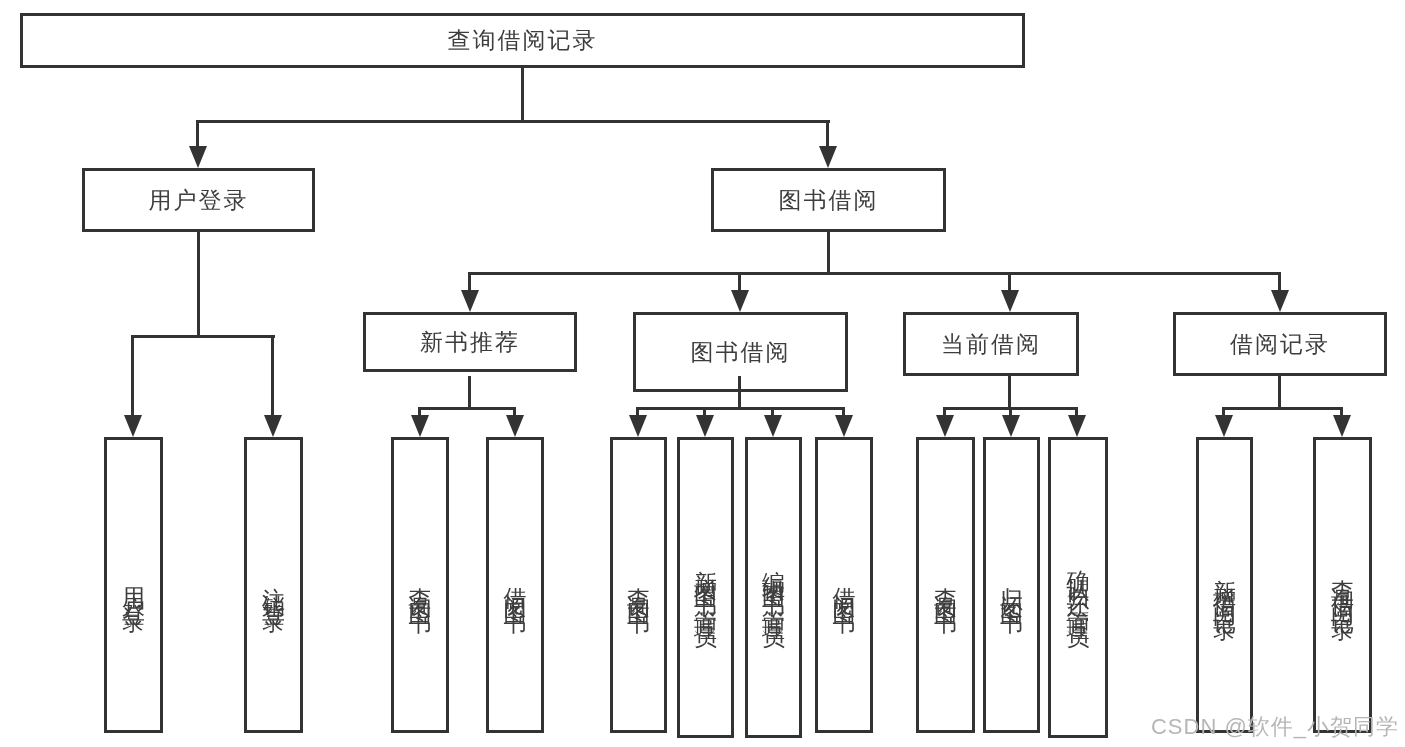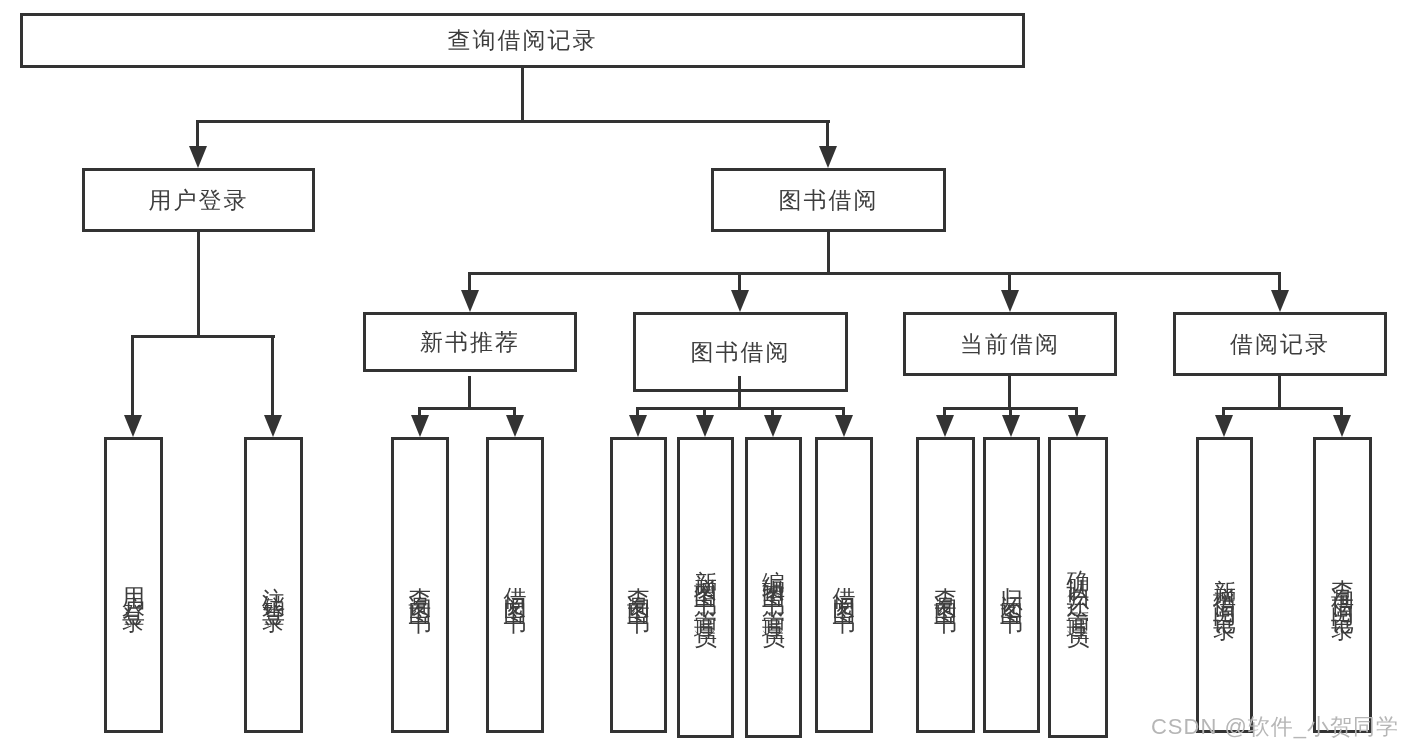--- a/index.html
+++ b/index.html
@@ -96,21 +96,21 @@
   <div class="arrow" style="left:731px;top:272px;height:40px;"></div>
   <div class="arrow" style="left:1001px;top:272px;height:40px;"></div>
   <div class="arrow" style="left:1271px;top:272px;height:40px;"></div>
 
   <div class="box" style="left:363px;top:312px;width:214px;height:60px;">
     <span class="hlabel">新书推荐</span>
   </div>
   <div class="box" style="left:633px;top:312px;width:215px;height:80px;">
     <span class="hlabel">图书借阅</span>
   </div>
-  <div class="box" style="left:903px;top:312px;width:214px;height:64px;">
+  <div class="box" style="left:903px;top:312px;width:176px;height:64px;">
     <span class="hlabel">当前借阅</span>
   </div>
   <div class="box" style="left:1173px;top:312px;width:214px;height:64px;">
     <span class="hlabel">借阅记录</span>
   </div>
 
   <div class="vline" style="left:468px;top:376px;height:34px;"></div>
   <div class="hline" style="left:419px;top:407px;width:97px;"></div>
   <div class="arrow" style="left:411px;top:407px;height:30px;"></div>
   <div class="arrow" style="left:506px;top:407px;height:30px;"></div>

